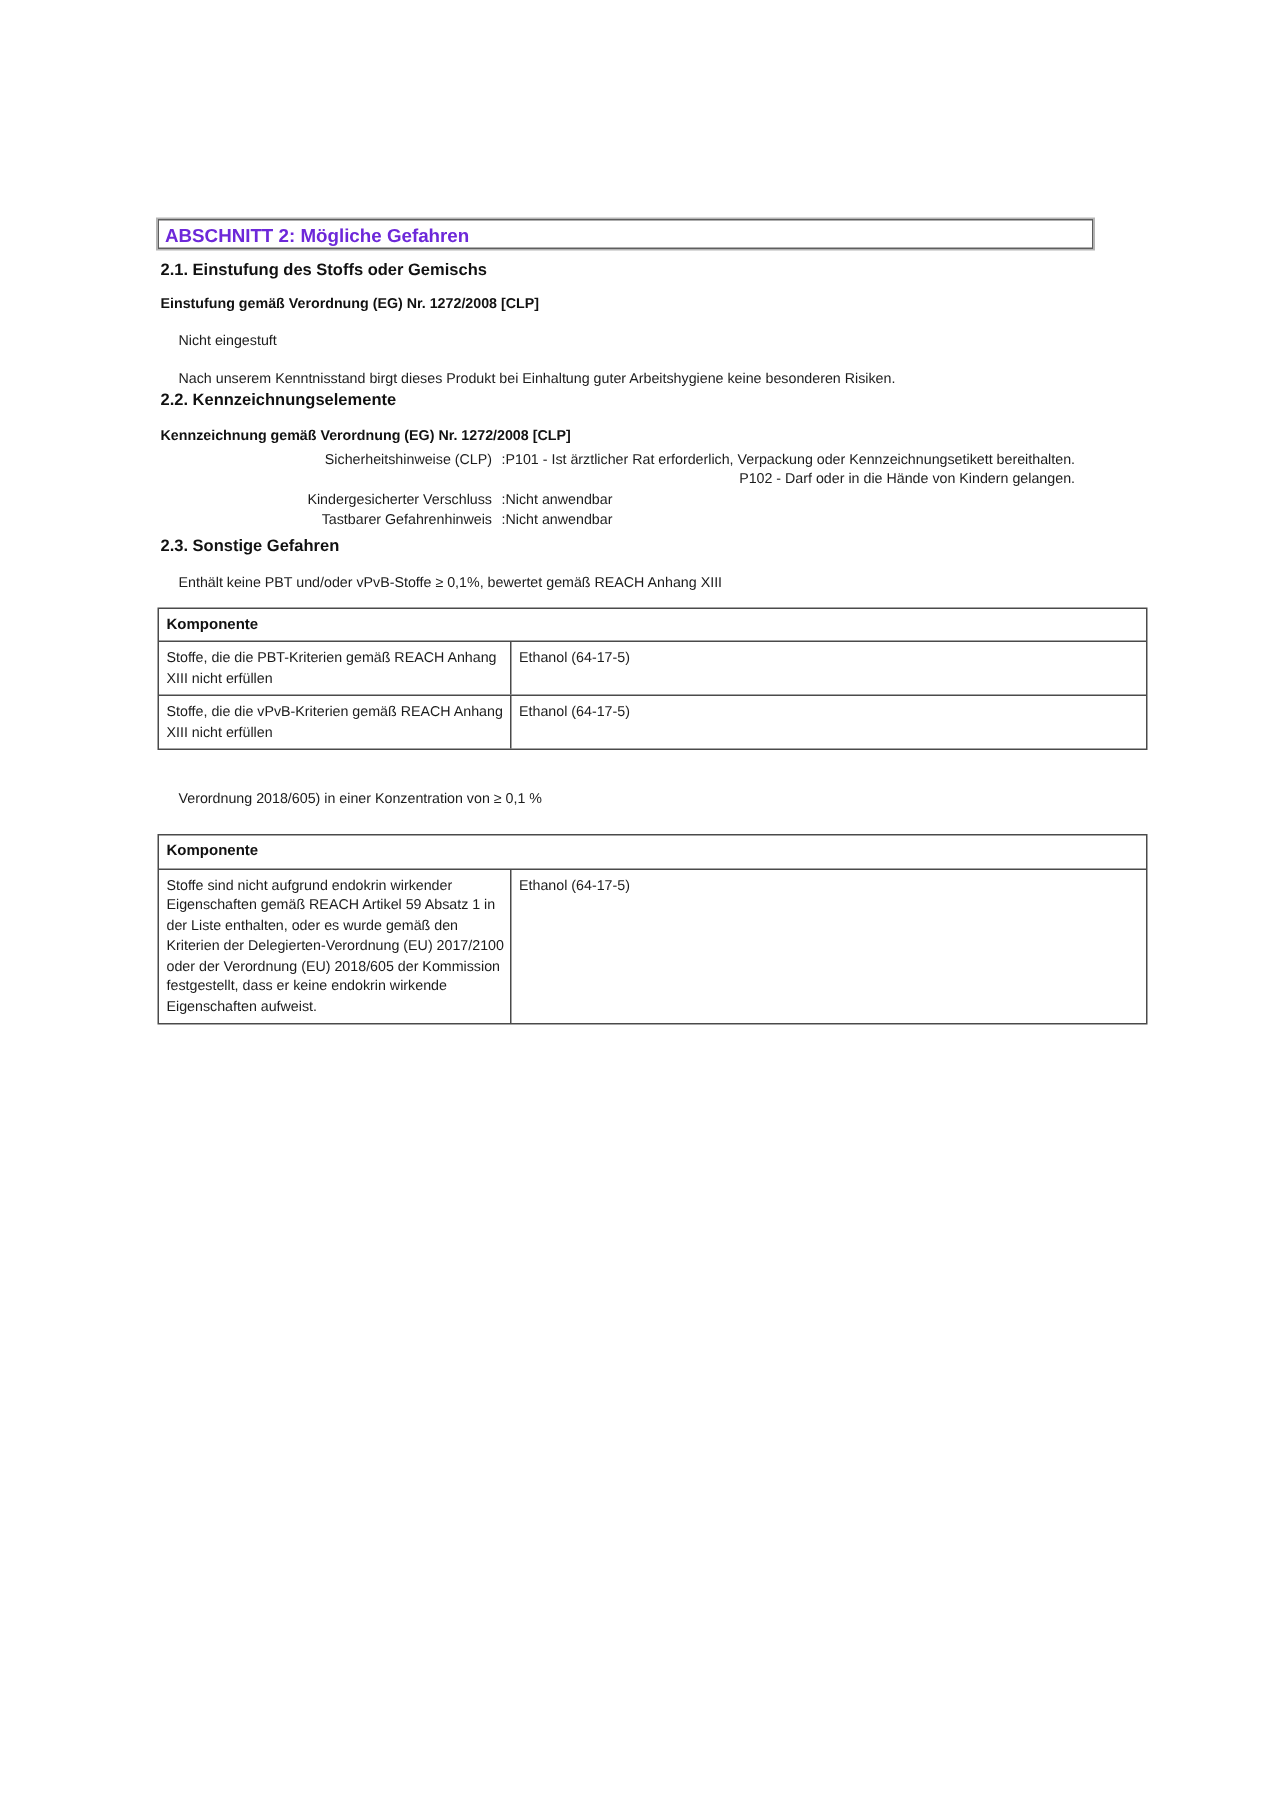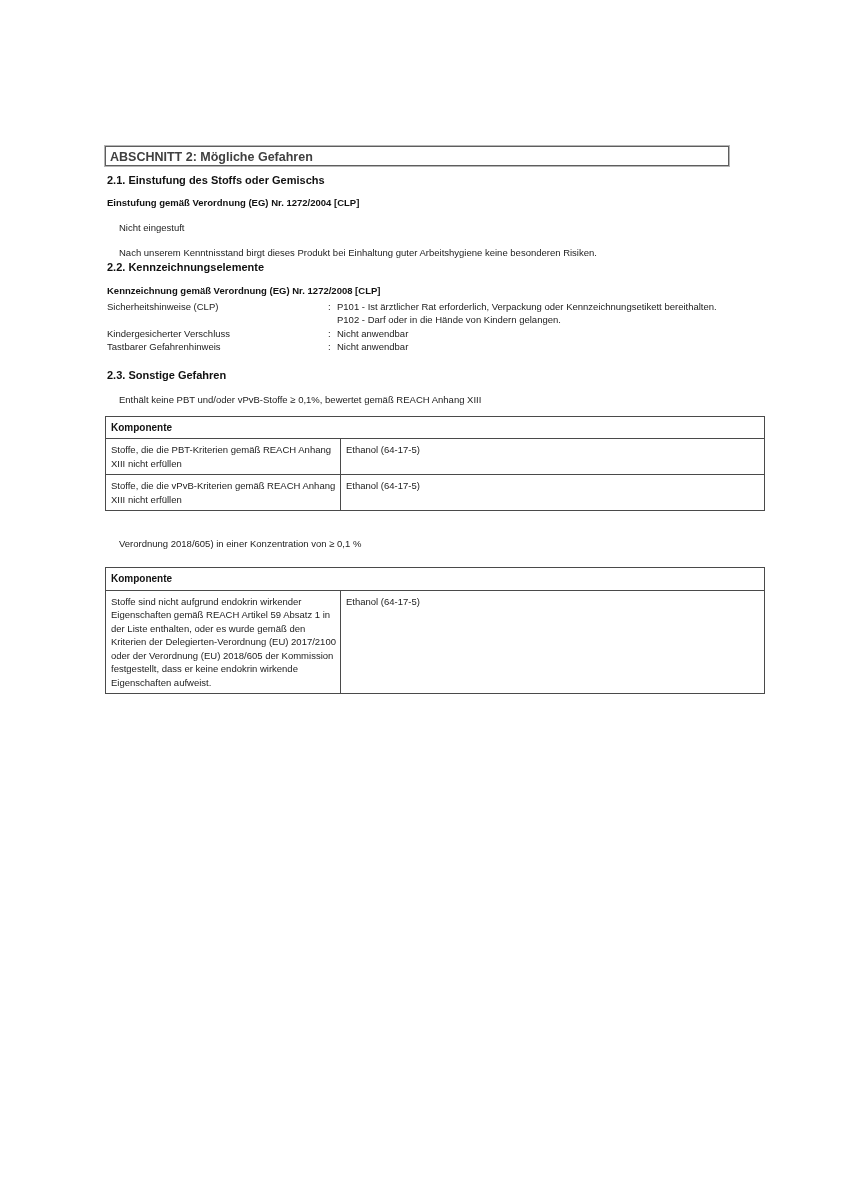--- a/index.html
+++ b/index.html
@@ -31,21 +31,21 @@
   .title-box {
     box-sizing: border-box;
     width: 624px;
     height: 20px;
     border: 1px solid #5e5e5e;
     outline: 1px solid #b5b5b5;
     padding: 3px 0 0 4px;
     font-size: 12.5px;
     line-height: 14px;
     font-weight: bold;
-    color: #404040;
+    color: #6d28d9;
     margin-bottom: 9px;
   }
   .h-sec {
     font-size: 11px;
     line-height: 11px;
     font-weight: bold;
     padding-left: 2px;
     margin: 0 0 10px 0;
     color: #111;
   }
@@ -59,21 +59,21 @@
   }
   .body-txt {
     font-size: 9.5px;
     line-height: 13px;
     padding-left: 2px;
     margin: 12px;
   }
   .mb8  { margin-bottom: 8px; }
   .mb3  { margin-bottom: 3px; }
   .mb10 { margin-bottom: 10px; }
-  .mb7  { margin-bottom: 16px; }
+  .mb7  { margin-bottom: 5px; text-align: right; }
   .mb13 { margin-bottom: 13px; }
   .mb17 { margin-bottom: 17px; }
   .mb11 { margin-bottom: 11px; }
   
   .def-list {
     font-size: 9.5px;
     line-height: 13.4px;
     padding-left: 2px;
   }
   .def-row { display: flex; align-items: flex-start; }
@@ -114,21 +114,21 @@
 
 <div class="page">
   <div class="content">
 
     <div class="title-box">
       <span>ABSCHNITT 2: Mögliche Gefahren</span>
     </div>
 
     <div>
       <p class="h-sec">2.1. Einstufung des Stoffs oder Gemischs</p>
-      <p class="sub-h">Einstufung gemäß Verordnung (EG) Nr. 1272/2004 [CLP]</p>
+      <p class="sub-h">Einstufung gemäß Verordnung (EG) Nr. 1272/2008 [CLP]</p>
       <p class="body-txt mb8">Nicht eingestuft</p>
       <p class="body-txt mb3">Nach unserem Kenntnisstand birgt dieses Produkt bei Einhaltung guter Arbeitshygiene keine besonderen Risiken.</p>
     </div>
 
     <div>
       <p class="h-sec mb11">2.2. Kennzeichnungselemente</p>
       <p class="sub-h">Kennzeichnung gemäß Verordnung (EG) Nr. 1272/2008 [CLP]</p>
 
       <div class="def-list mb7">
         <div class="def-row">

